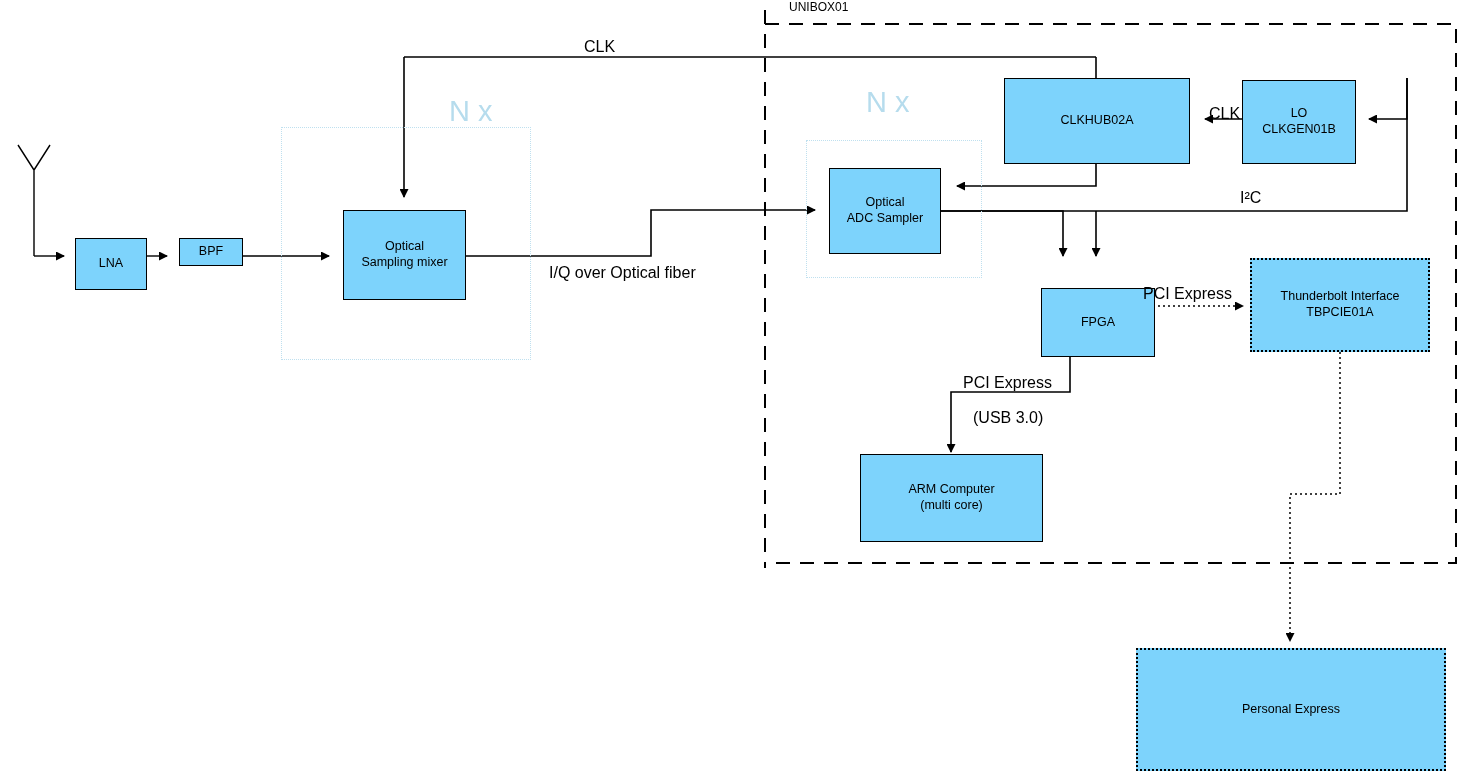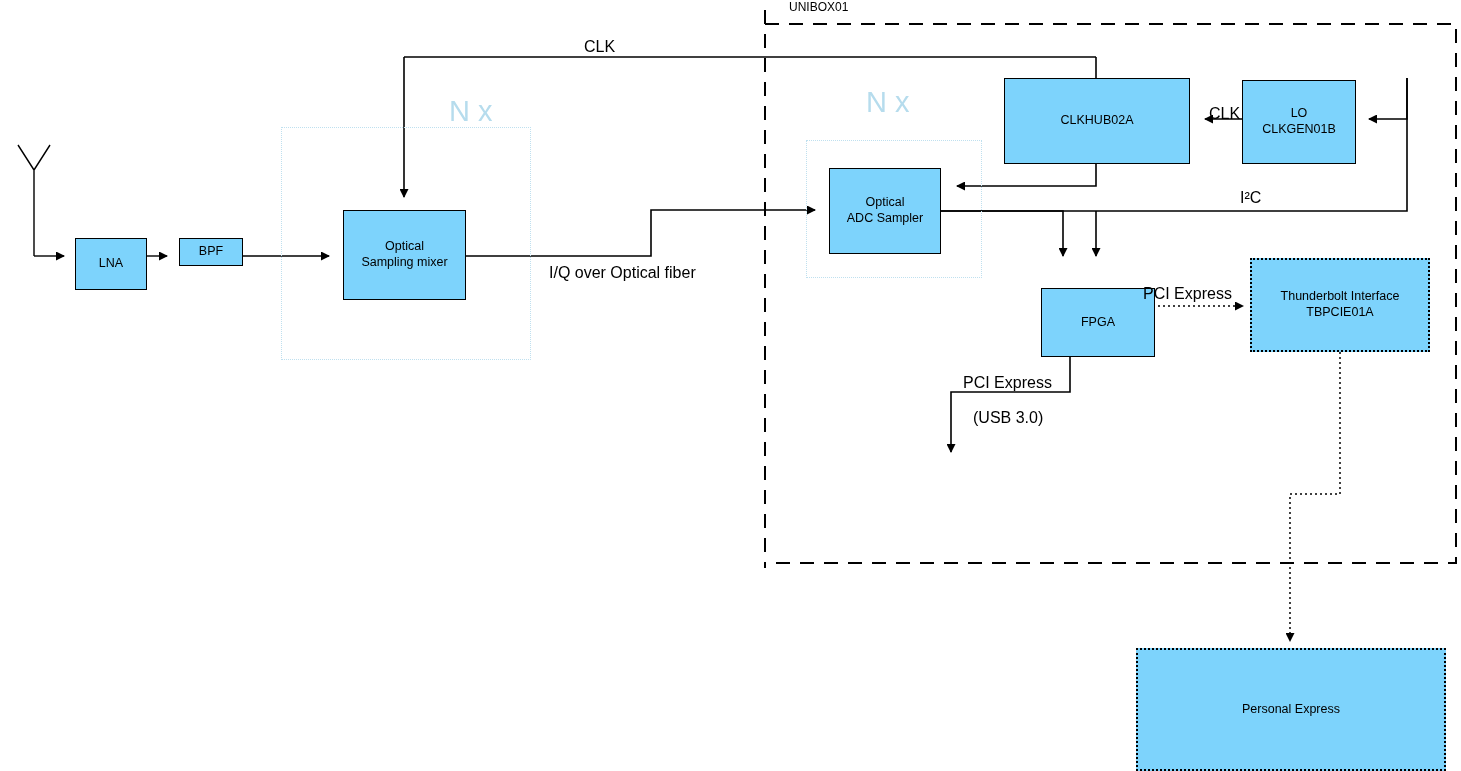--- a/index.html
+++ b/index.html
@@ -128,20 +128,22 @@
   <div class="node" style="left:343px; top:210px; width:123px; height:90px;">Optical
 Sampling mixer</div>
   <div class="node" style="left:829px; top:168px; width:112px; height:86px;">Optical
 ADC Sampler</div>
   <div class="node" style="left:1004px; top:78px; width:186px; height:86px;">CLKHUB02A</div>
   <div class="node" style="left:1242px; top:80px; width:114px; height:84px;">LO
 CLKGEN01B</div>
   <div class="node" style="left:1041px; top:256px; width:114px; height:69px;margin-top:32px;">FPGA</div>
   <div class="node dotted" style="left:1250px; top:258px; width:180px; height:94px;">Thunderbolt Interface
 TBPCIE01A</div>
+  <div class="node" style="left:860px; top:454px; width:183px; height:88px;">ARM Computer
+(multi core)</div>
   <div class="node dotted" style="left:1136px; top:648px; width:310px; height:123px;">Personal Express</div>
 
   <div class="label" style="left:584px; top:38px;">CLK</div>
   <div class="label" style="left:1209px; top:105px;">CLK</div>
   <div class="label" style="left:549px; top:264px;">I/Q over Optical fiber</div>
   <div class="label" style="left:1240px; top:189px;">I²C</div>
   <div class="label" style="left:1143px; top:285px;">PCI Express</div>
   <div class="label" style="left:963px; top:374px;">PCI Express</div>
   <div class="label" style="left:973px; top:409px;">(USB 3.0)</div>
 

